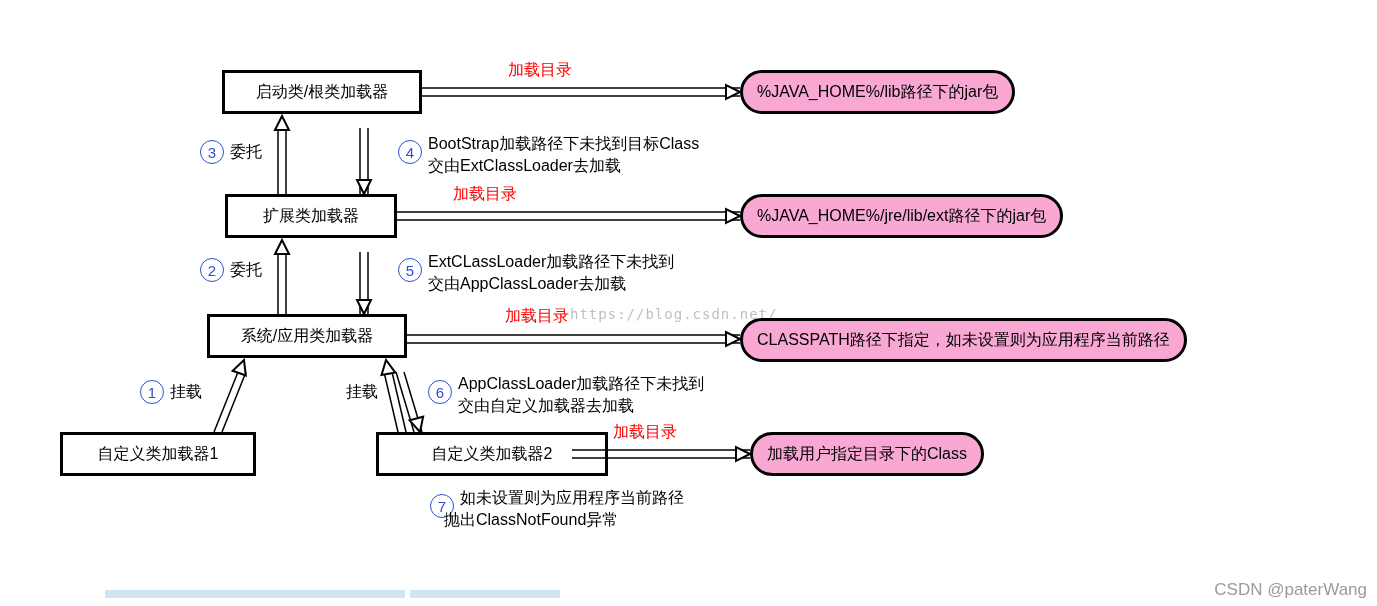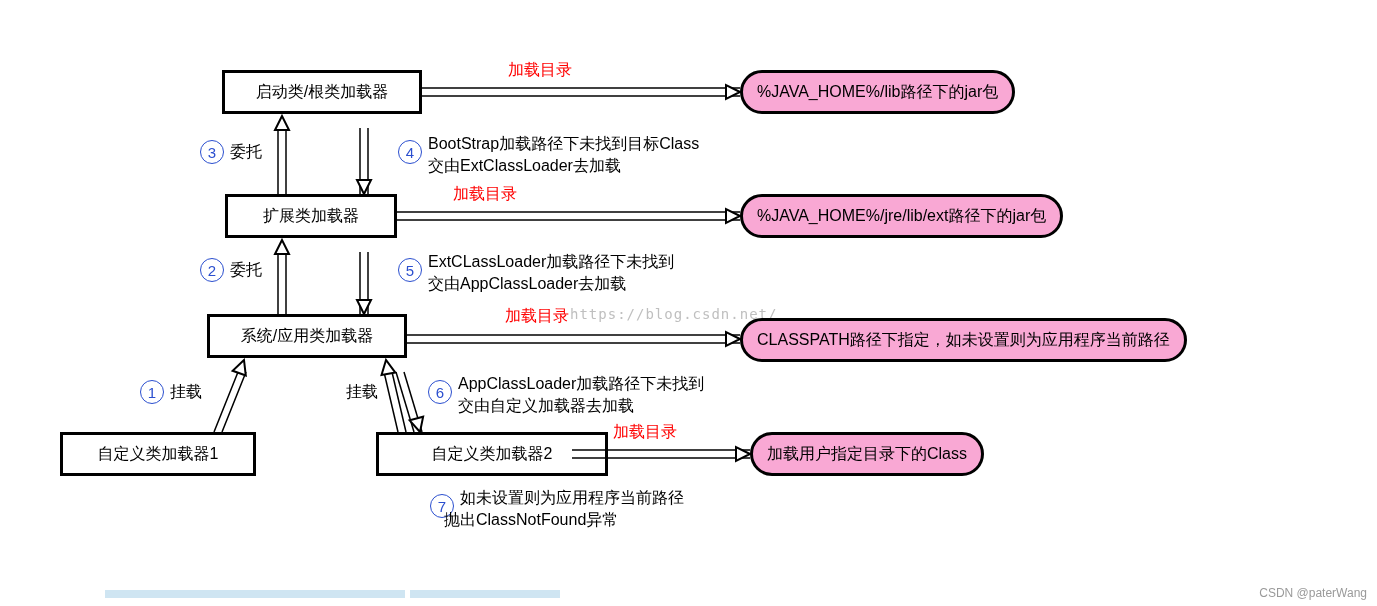--- a/index.html
+++ b/index.html
@@ -51,21 +51,21 @@
     color: #bfbfbf;
     font-family: monospace;
     font-size: 14px;
     letter-spacing: 1px;
   }
   .credit {
     position: absolute;
     right: 10px;
     bottom: 6px;
     color: #9a9a9a;
-    font-size: 12px;
+    font-size: 17px;
   }
   svg.arrows { position: absolute; left:0; top:0; width:1377px; height:606px; pointer-events:none; }
   .shaft { stroke:#000; stroke-width:1.5; fill:none; }
   .head  { stroke:#000; stroke-width:2;   fill:#fff; }
   .bottom-bar {
     position: absolute;
     left: 105px; top: 590px; width: 455px; height: 8px;
     background: linear-gradient(to right, #cfe5f2 0 300px, #fff 300px 305px, #cfe5f2 305px 455px);
   }
 </style>

